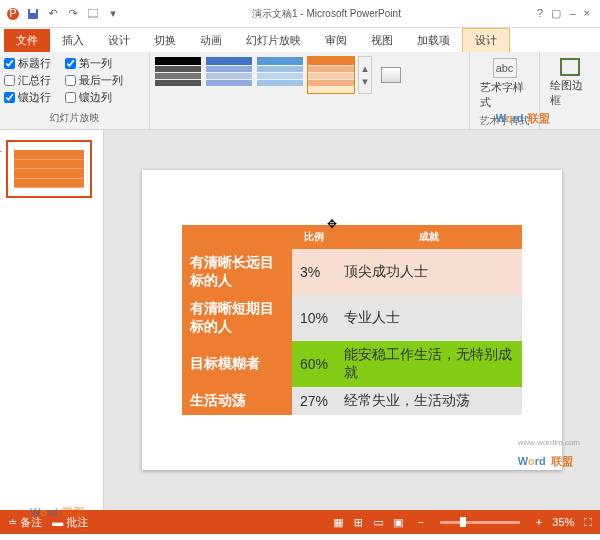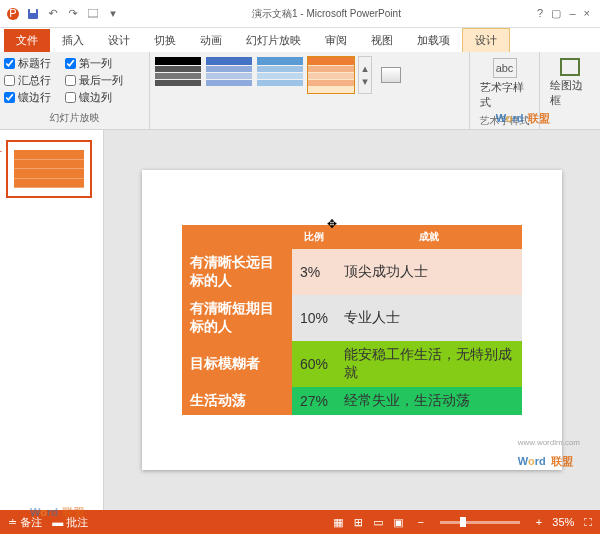--- a/index.html
+++ b/index.html
@@ -38,21 +38,21 @@
 .thumb-table div{flex:1;border-bottom:1px solid rgba(255,255,255,.3)}
 .slidepane{flex:1;background:#e6e6e6;display:flex;align-items:center;justify-content:center;position:relative}
 .slide{width:420px;height:300px;background:#fff;box-shadow:0 1px 4px rgba(0,0,0,.3);position:relative;display:flex;align-items:center;justify-content:center}
 .data-table{width:340px;border-collapse:collapse}
 .data-table th{background:#ed7d31;color:#fff;padding:5px 8px;text-align:center;font-weight:bold;font-size:10px}
 .data-table td{padding:5px 8px;font-size:14px;color:#333}
 .data-table .col1{background:#ed7d31;color:#fff;font-weight:bold;width:110px}
 .data-table tr.r1 td.d{background:#f8ded1}
 .data-table tr.r2 td.d{background:#e5e5e5}
 .data-table tr.r3 td.d{background:#84cc16}
-.data-table tr.r4 td.d{background:#22c55e}
+.data-table tr.r4 td.d{background:#e5e5e5}
 .move-cursor{position:absolute;top:-8px;left:145px;color:#000;font-size:12px}
 .watermark{position:absolute;font-size:20px;font-weight:bold;opacity:.85;pointer-events:none}
 .watermark .w{color:#2e75b6}.watermark .o{color:#e8a33d}.watermark .rd{color:#2e75b6}.watermark .cn{color:#de6a10}
 .watermark .url{font-size:8px;color:#999;display:block;text-align:right;font-weight:normal}
 .statusbar{height:24px;background:#dc4c18;color:#fff;display:flex;align-items:center;padding:0 8px;gap:10px;font-size:10px}
 .sb-item{display:flex;align-items:center;gap:3px}
 .sb-spacer{flex:1}
 .viewbtns{display:flex;gap:2px}
 .viewbtn{width:18px;height:16px;display:flex;align-items:center;justify-content:center}
 .zoom-slider{width:80px;height:3px;background:rgba(255,255,255,.5);position:relative;margin:0 6px}

